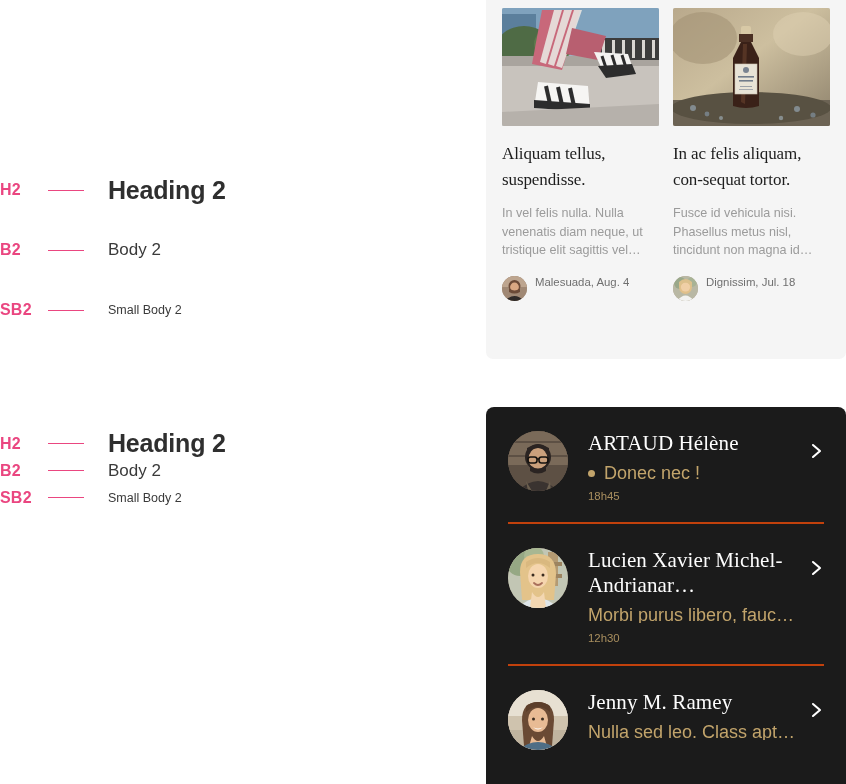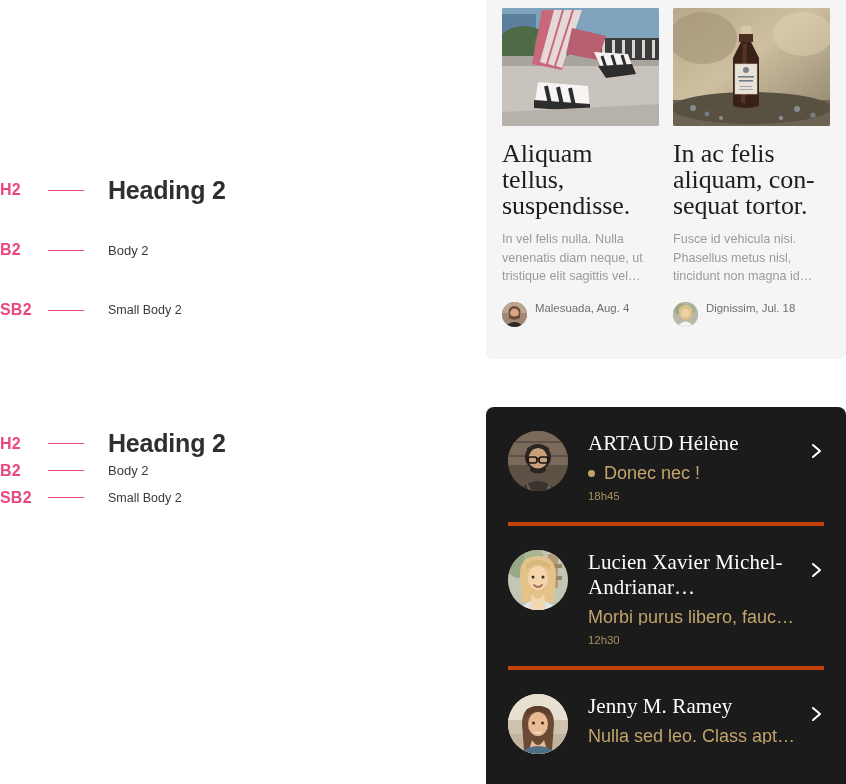--- a/index.html
+++ b/index.html
@@ -57,21 +57,21 @@
     flex: 0 0 auto;
     margin-right: 0;
   }
 
   .spec-sample {
     margin-left: 24px;
     color: #333333;
     white-space: nowrap;
   }
   .spec-sample.s-h2 { font-size: 25px; font-weight: bold; color: #2f2f2f; letter-spacing: -.2px; }
-  .spec-sample.s-b2 { font-size: 13px; font-weight: normal; color: #3a3a3a; }
+  .spec-sample.s-b2 { font-size: 17px; font-weight: normal; color: #3a3a3a; }
   .spec-sample.s-sb2 { font-size: 12.5px; font-weight: normal; color: #3a3a3a; }
 
   
   .group-2 .spec-tag { font-size: 16px; }
 
   
   .right-col {
     position: absolute;
     left: 470px; top: 0;
     width: 376px; height: 784px;
@@ -105,21 +105,21 @@
     overflow: hidden;
     position: relative;
     background: #cfcfcf;
     flex: 0 0 auto;
   }
   .article-thumb svg { display: block; width: 100%; height: 100%; }
 
   .article-title {
     margin-top: 15px;
     font-family: "Liberation Serif", serif;
-    font-size: 26px;
+    font-size: 17px;
     line-height: 26px;
     color: #1d1d1d;
     letter-spacing: -.1px;
   }
 
   .article-excerpt {
     margin-top: 11px;
     font-size: 12.6px;
     line-height: 18.5px;
     color: #9b9b9b;
@@ -158,21 +158,21 @@
     overflow: hidden;
     padding: 0 22px;
   }
 
   .msg-item {
     position: relative;
     display: flex;
     gap: 20px;
     padding: 24px 0 20px 0;
   }
-  .msg-item + .msg-item { border-top: 4px solid #c2410c; }
+  .msg-item + .msg-item { border-top: 2px solid #c2410c; }
 
   .avatar-lg {
     width: 60px; height: 60px;
     border-radius: 50%;
     overflow: hidden;
     flex: 0 0 auto;
     background: #6b5d52;
   }
   .avatar-lg svg { display: block; width: 100%; height: 100%; }
 

